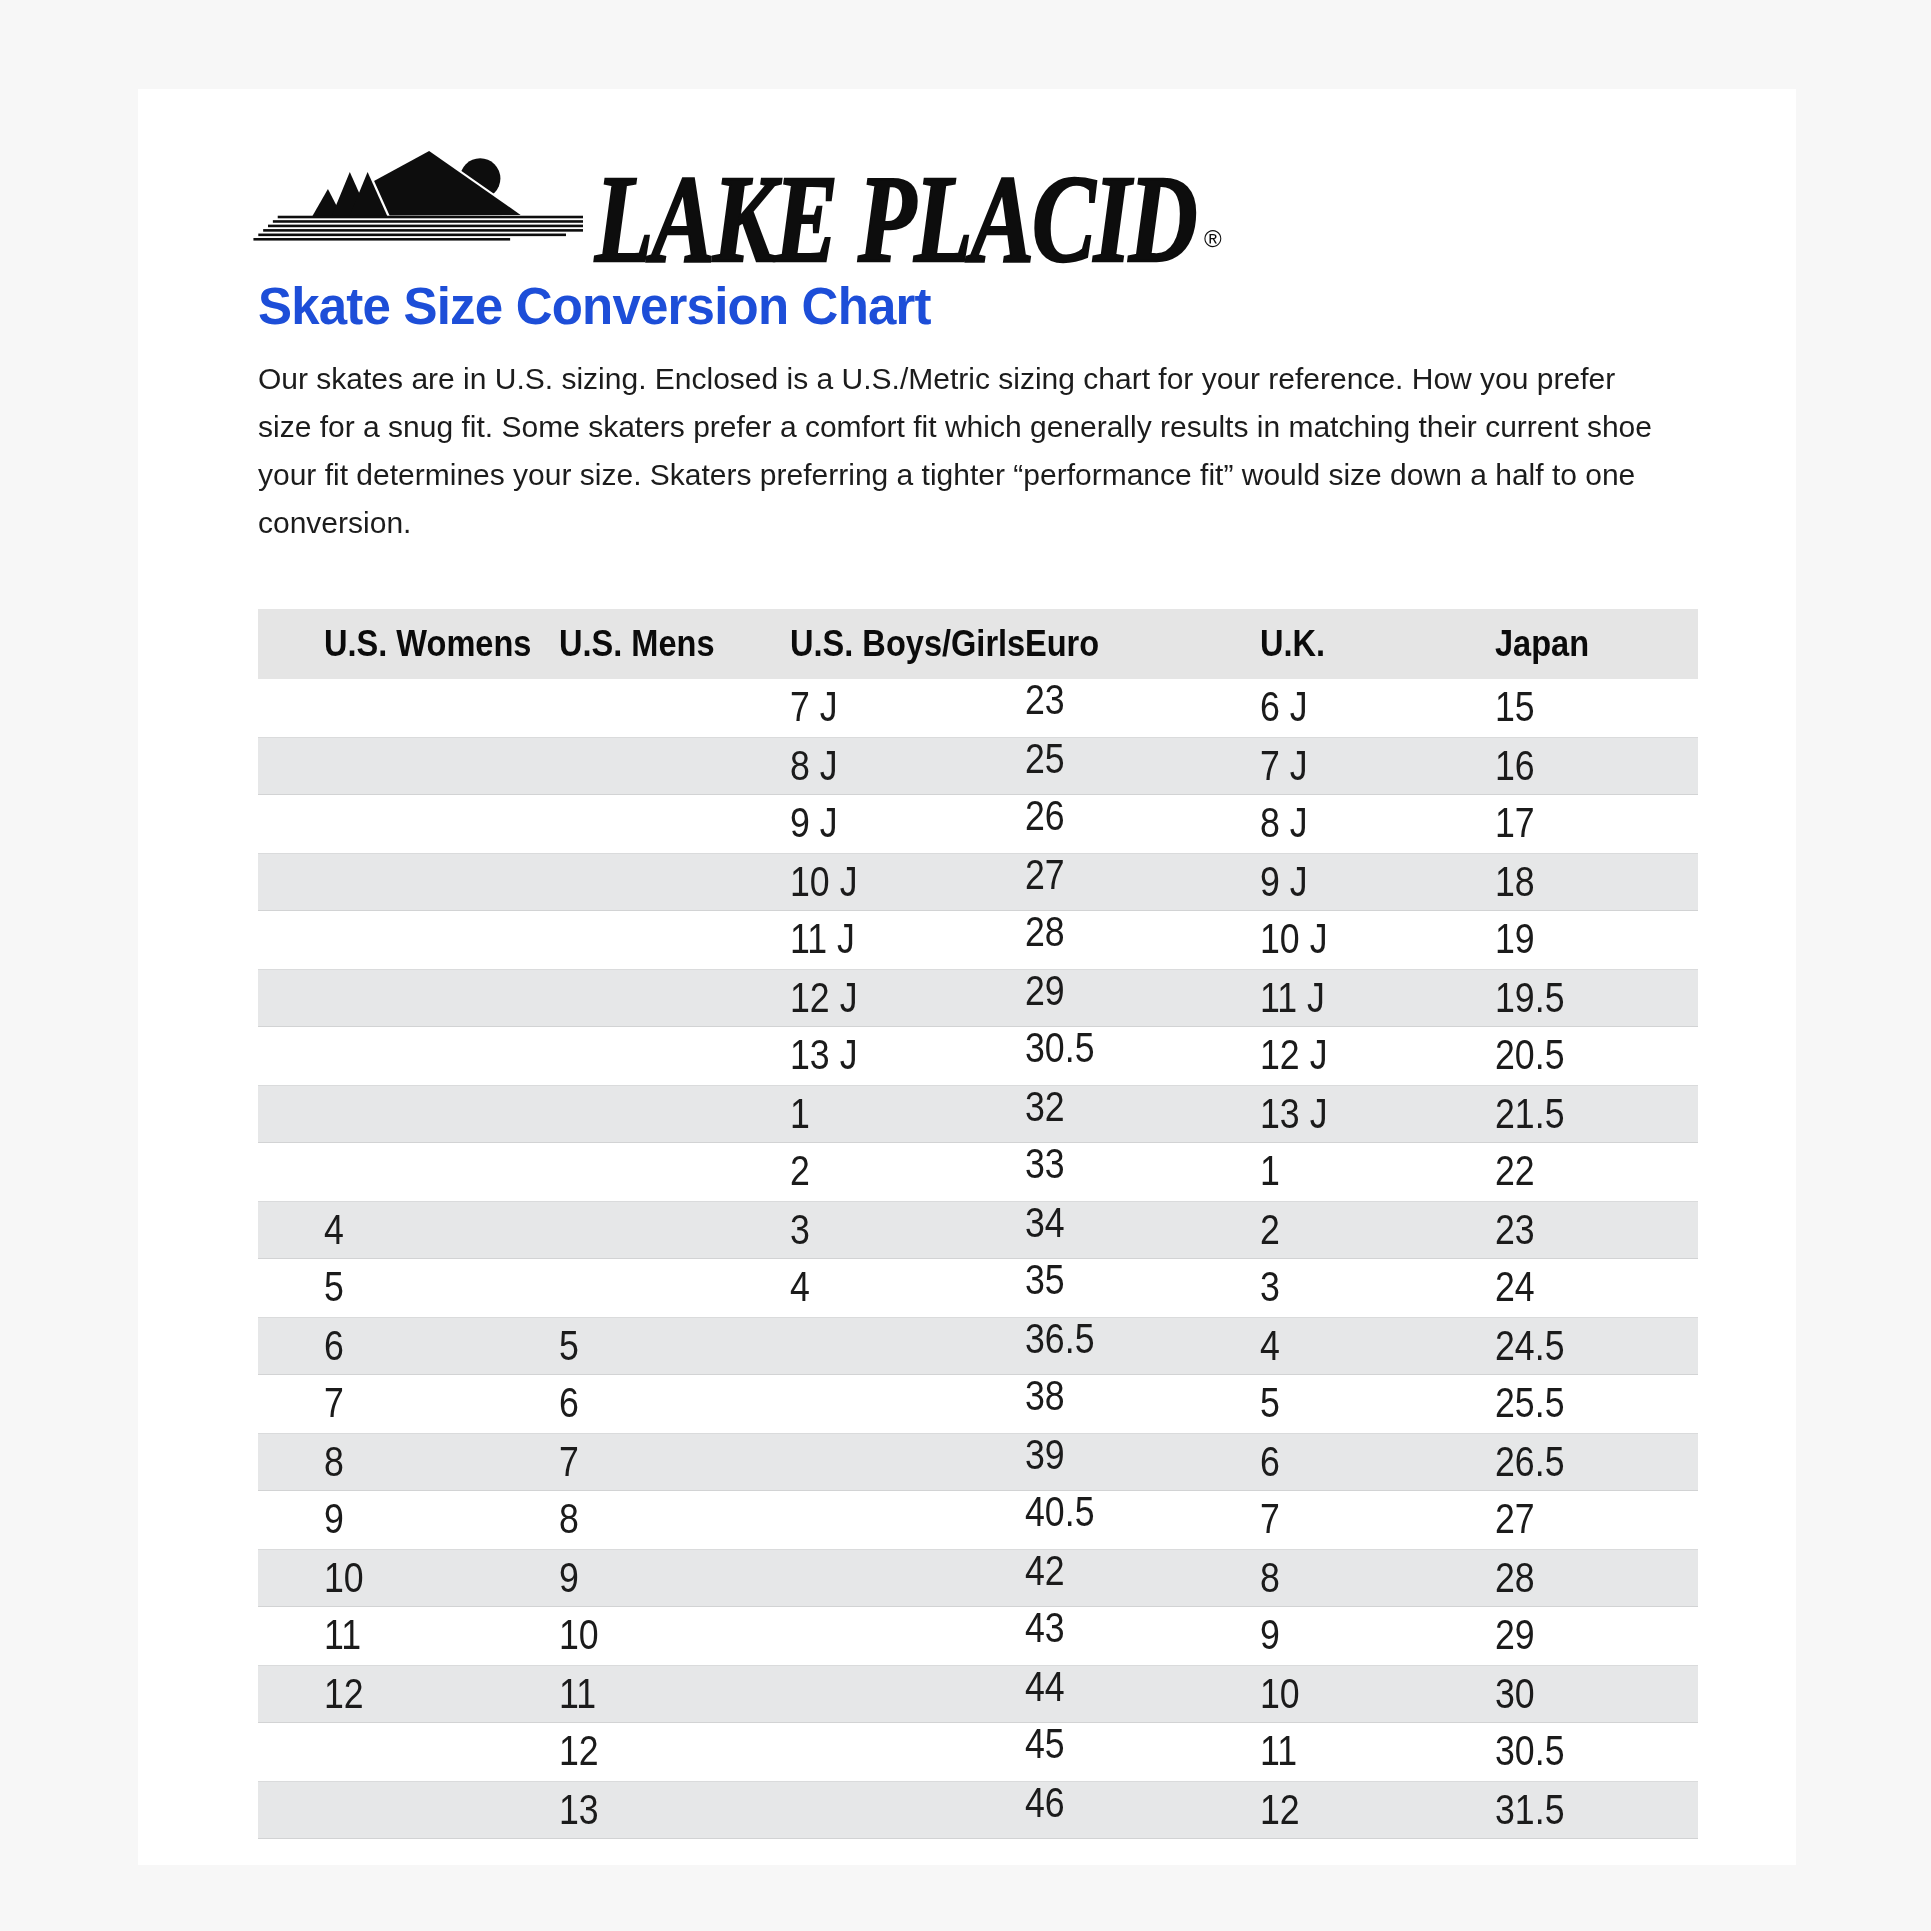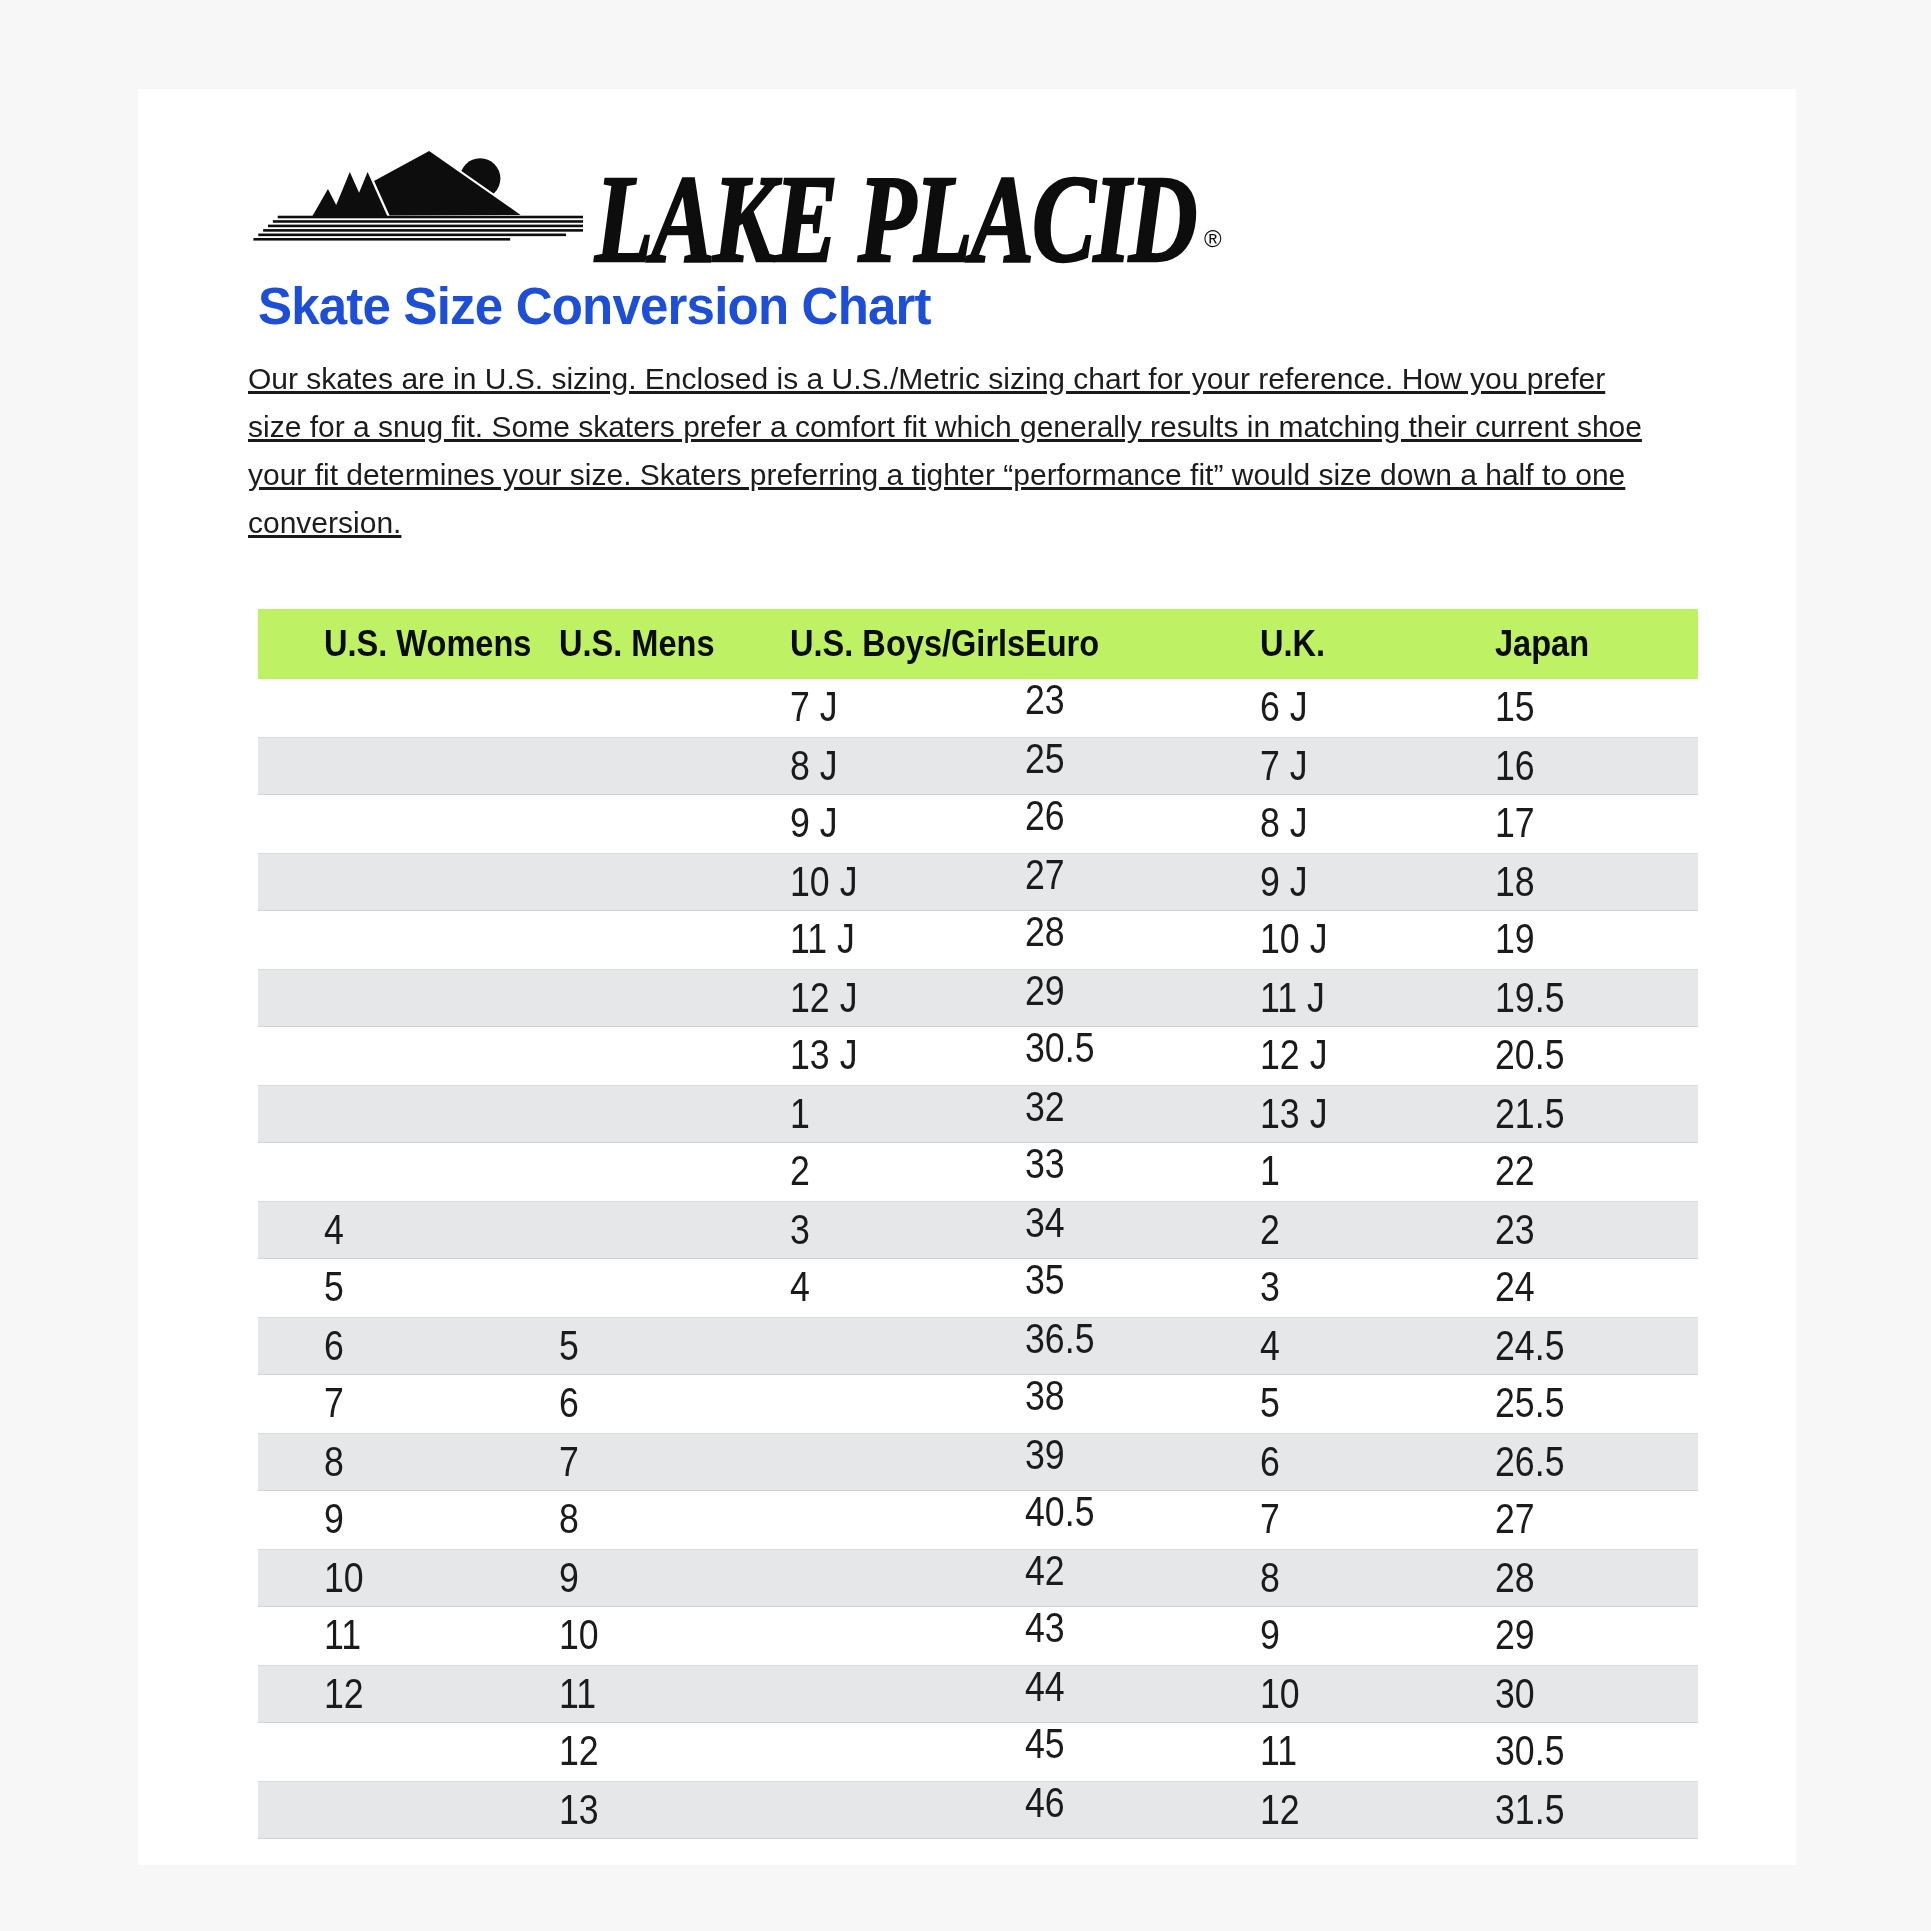--- a/index.html
+++ b/index.html
@@ -31,28 +31,28 @@
     position:absolute; left:953px; top:97px;
     font-size:24px; -webkit-text-stroke:0; font-style:normal;
     font-family:"Liberation Sans", sans-serif; color:#0d0d0d;
   }
   
   .page-title {
     position:absolute; left:258px; top:280px; margin:0;
     font-size:51px; line-height:53px; font-weight:bold; color:#1d4ed8;
     letter-spacing:-0.8px; white-space:nowrap;
   }
-  .intro { position:absolute; left:248px; top:355px; width:1426px;text-decoration:underline; }
+  .intro { position:absolute; left:258px; top:355px; width:1426px; }
   .intro-line {
     font-size:30px; line-height:48px; white-space:nowrap; color:#1c1c1c;
   }
   
   .size-table { position:absolute; left:258px; top:609px; width:1440px; }
   .thead {
-    position:relative; height:70px; background:#bef264;
+    position:relative; height:70px; background:#e5e5e5;
   }
   .thead .cell {
     position:absolute; top:0; line-height:70px;
     font-weight:bold; font-size:37px; color:#0b0b0b; white-space:nowrap;
     transform:scaleX(0.88); transform-origin:left center;
   }
   .tbody { position:relative; }
   .row { position:relative; height:58px; background:#ffffff; }
   .row.alt {
     background:#e6e7e8; box-sizing:border-box;

